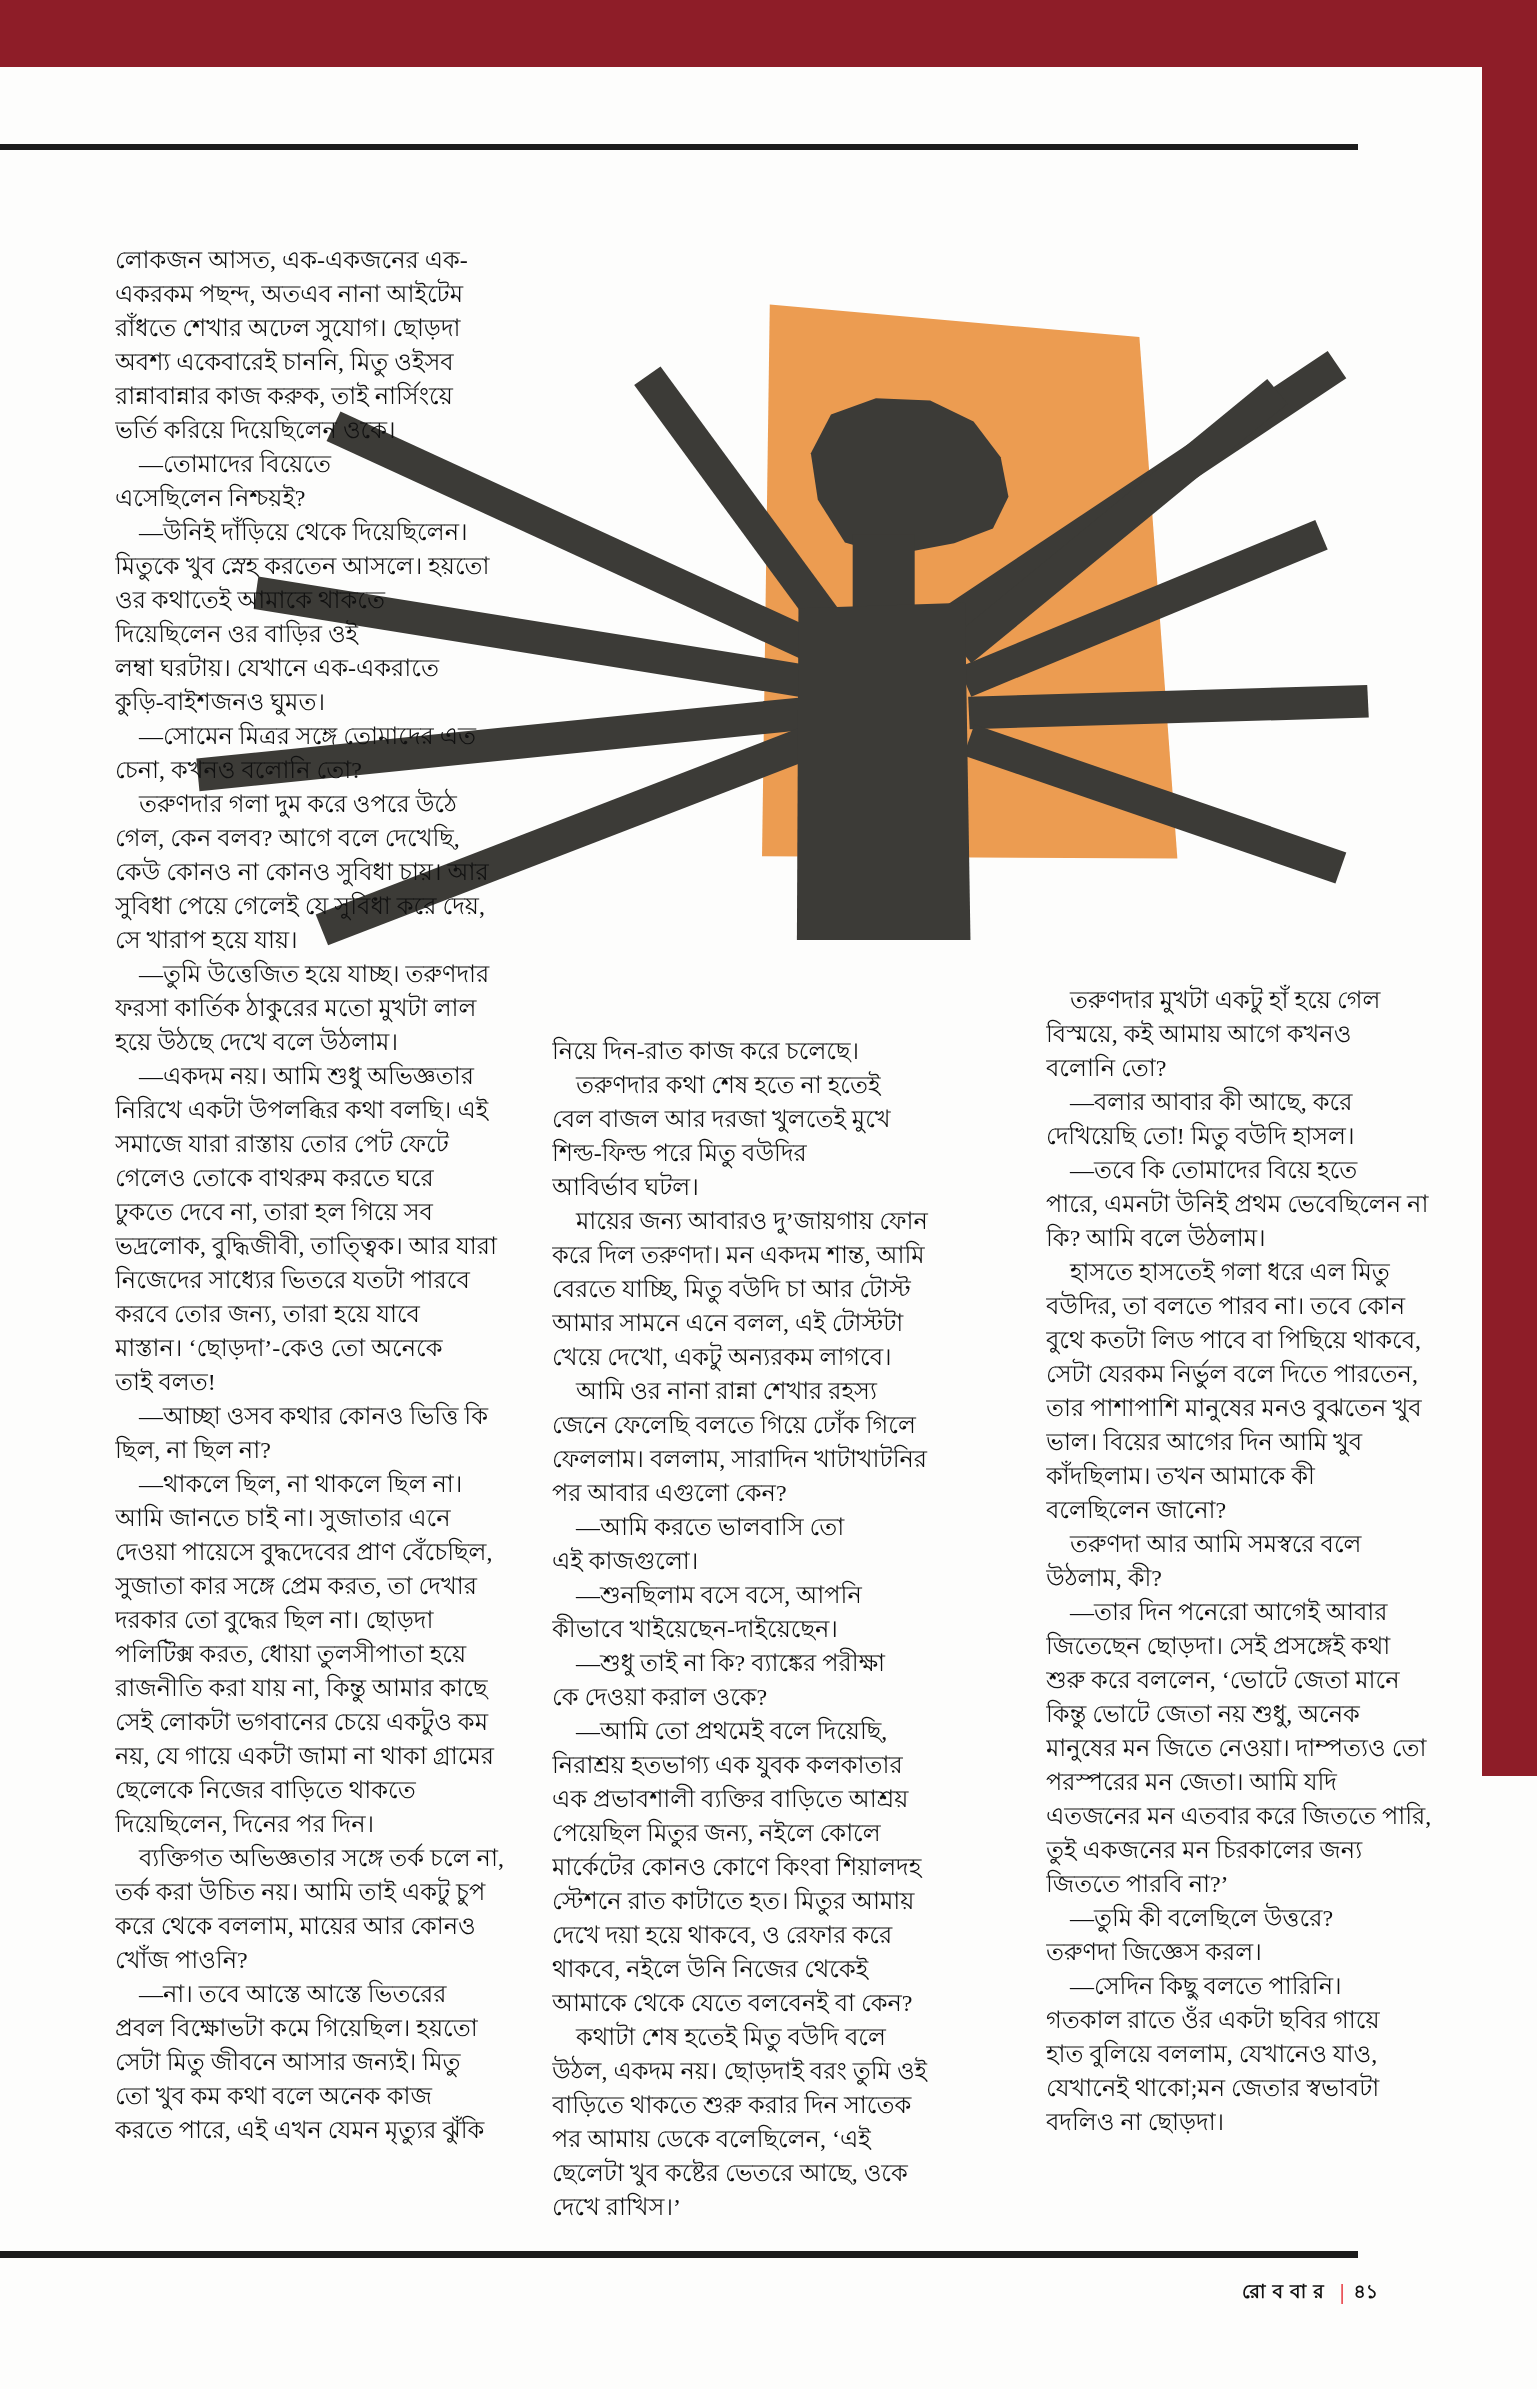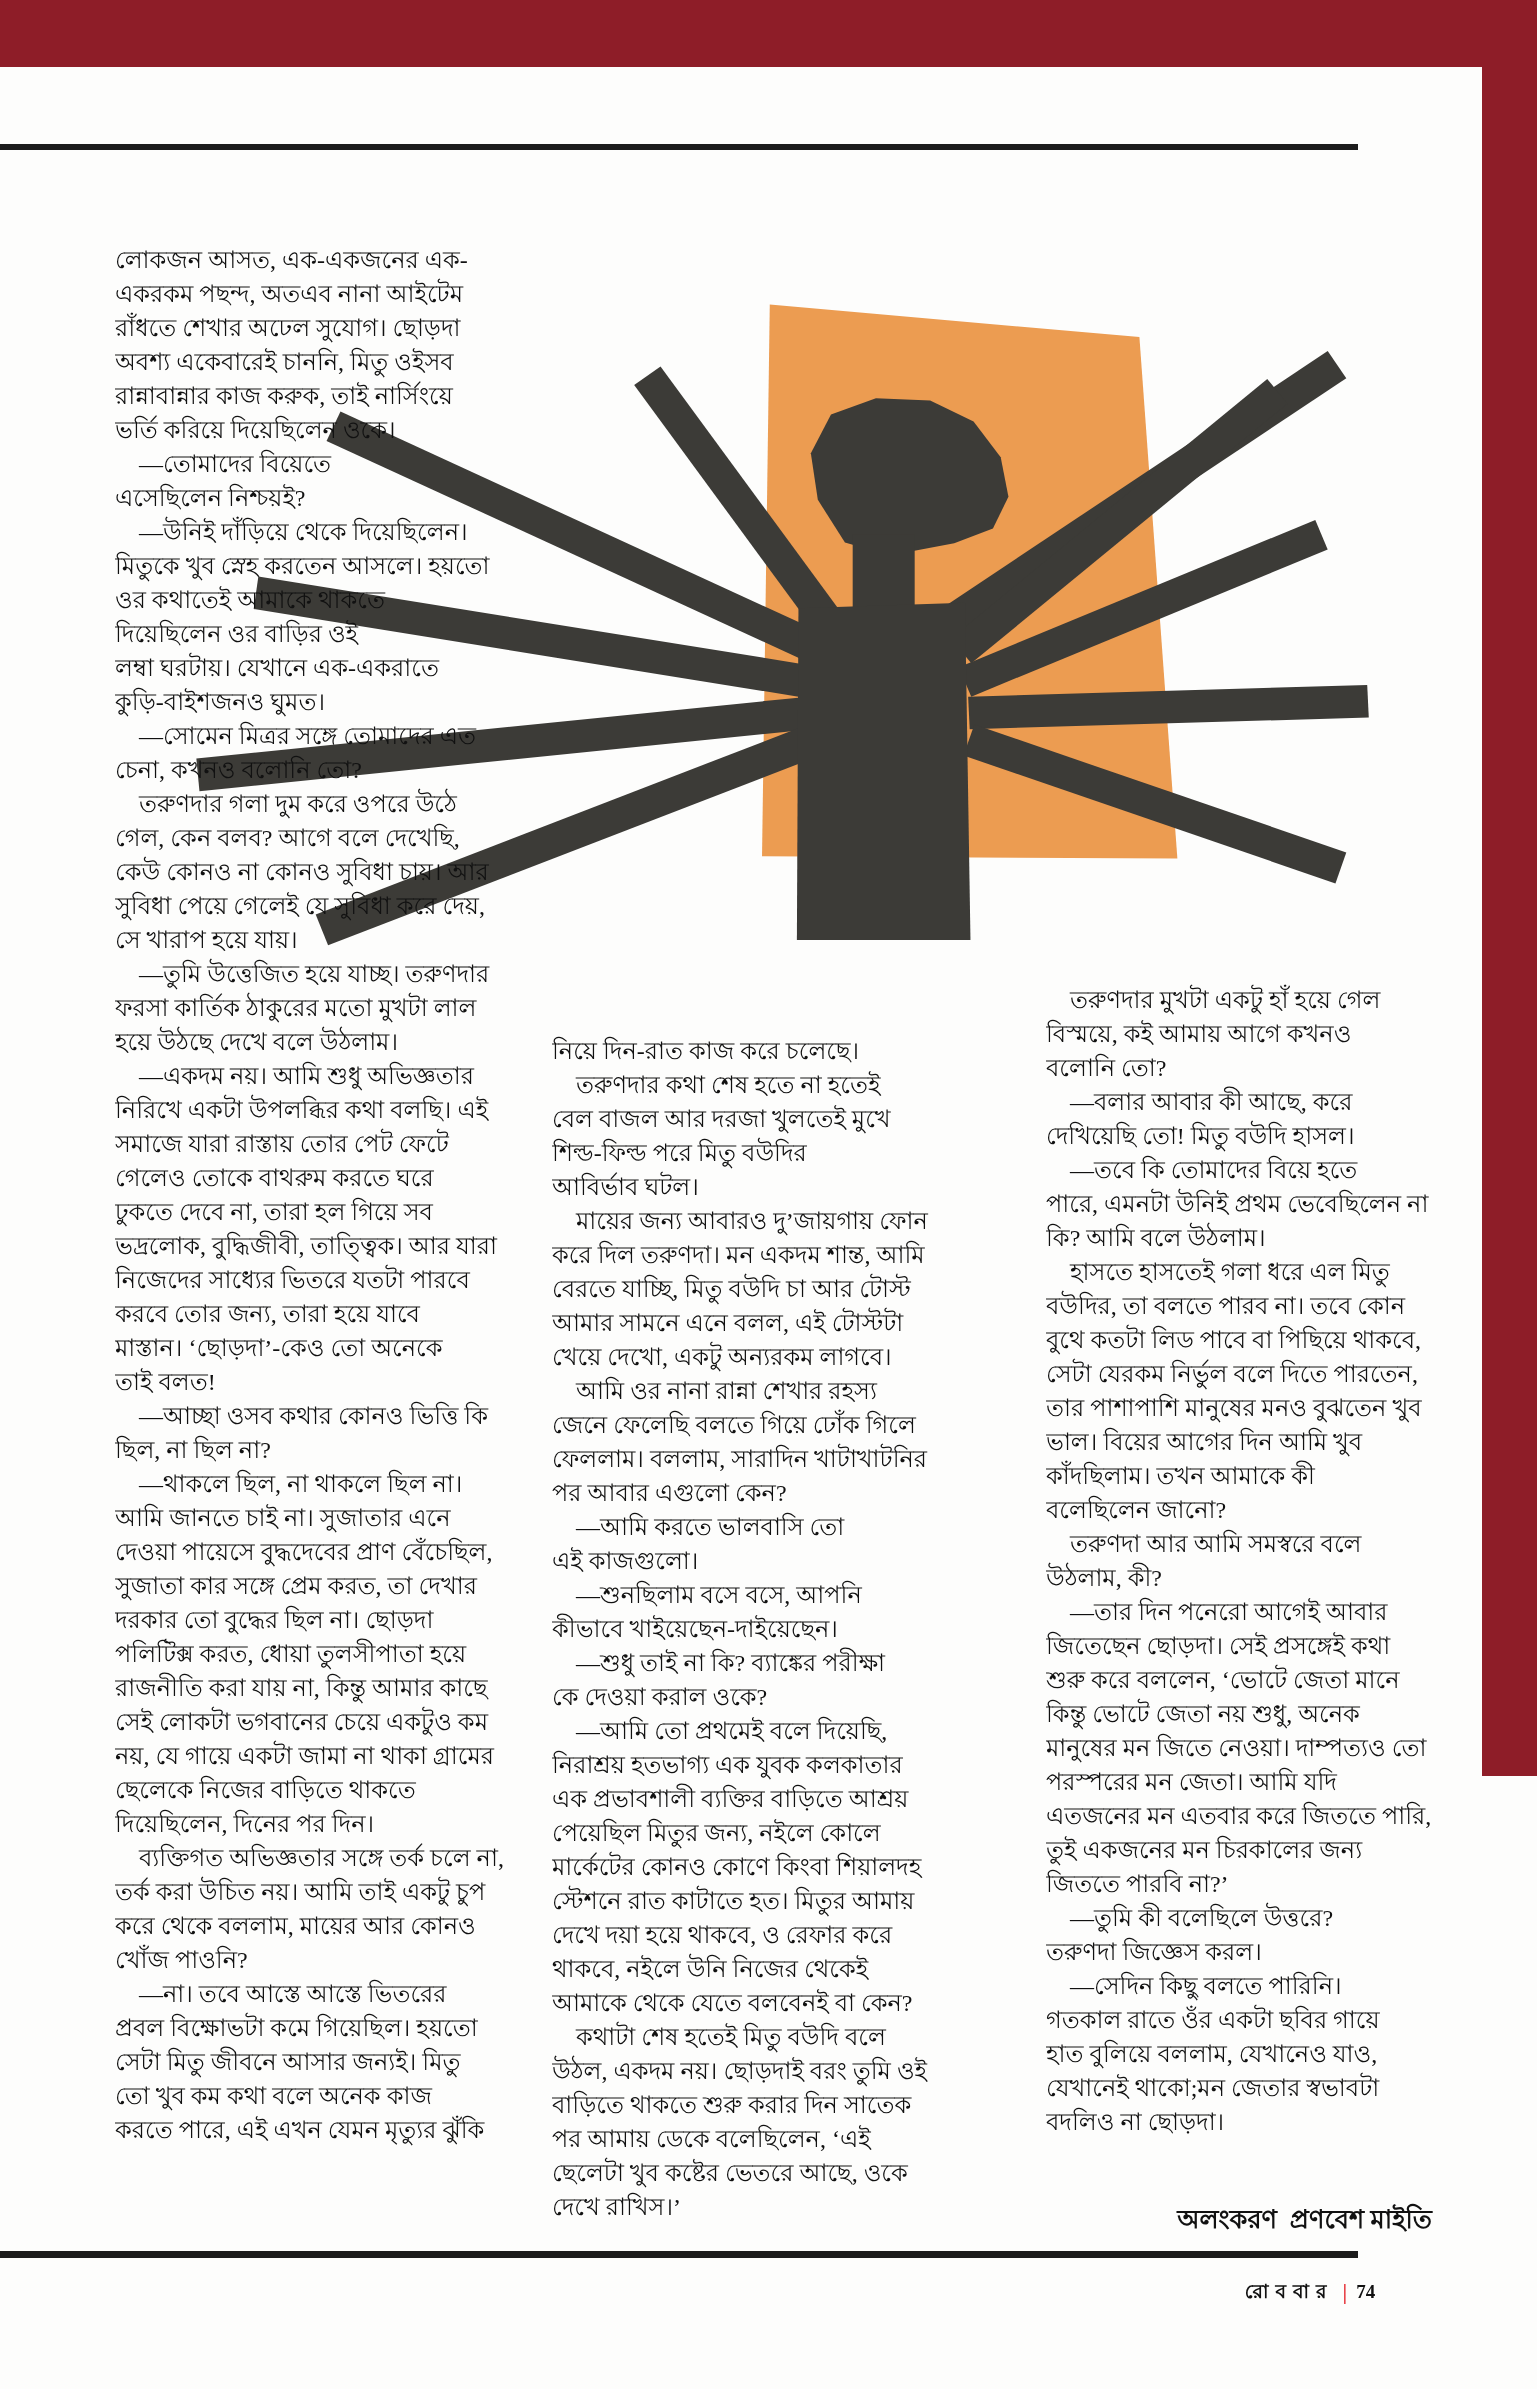--- a/index.html
+++ b/index.html
@@ -78,22 +78,21 @@
 
     <polygon class="fill-figure" points="1090,700 1055,645 1046,585 1072,535 1130,514 1200,517 1256,544 1291,590 1301,641 1281,682 1231,701 1178,711 1128,711" fill="#3c3b37"></polygon>
     <polygon class="fill-figure" points="1100,690 1180,690 1180,792 1100,792" fill="#3c3b37"></polygon>
     <polygon class="fill-figure" points="1030,785 1245,778 1252,1213 1028,1213" fill="#3c3b37"></polygon>
   </svg>
 
   <div class="col col1"><div class="line">লোকজন আসত, এক-একজনের এক-</div><div class="line">একরকম পছন্দ, অতএব নানা আইটেম</div><div class="line">রাঁধতে শেখার অঢেল সুযোগ। ছোড়দা</div><div class="line">অবশ্য একেবারেই চাননি, মিতু ওইসব</div><div class="line">রান্নাবান্নার কাজ করুক, তাই নার্সিংয়ে</div><div class="line">ভর্তি করিয়ে দিয়েছিলেন ওকে।</div><div class="line"> —তোমাদের বিয়েতে</div><div class="line">এসেছিলেন নিশ্চয়ই?</div><div class="line"> —উনিই দাঁড়িয়ে থেকে দিয়েছিলেন।</div><div class="line">মিতুকে খুব স্নেহ করতেন আসলে। হয়তো</div><div class="line">ওর কথাতেই আমাকে থাকতে</div><div class="line">দিয়েছিলেন ওর বাড়ির ওই</div><div class="line">লম্বা ঘরটায়। যেখানে এক-একরাতে</div><div class="line">কুড়ি-বাইশজনও ঘুমত।</div><div class="line"> —সোমেন মিত্রর সঙ্গে তোমাদের এত</div><div class="line">চেনা, কখনও বলোনি তো?</div><div class="line"> তরুণদার গলা দুম করে ওপরে উঠে</div><div class="line">গেল, কেন বলব? আগে বলে দেখেছি,</div><div class="line">কেউ কোনও না কোনও সুবিধা চায়। আর</div><div class="line">সুবিধা পেয়ে গেলেই যে সুবিধা করে দেয়,</div><div class="line">সে খারাপ হয়ে যায়।</div><div class="line"> —তুমি উত্তেজিত হয়ে যাচ্ছ। তরুণদার</div><div class="line">ফরসা কার্তিক ঠাকুরের মতো মুখটা লাল</div><div class="line">হয়ে উঠছে দেখে বলে উঠলাম।</div><div class="line"> —একদম নয়। আমি শুধু অভিজ্ঞতার</div><div class="line">নিরিখে একটা উপলব্ধির কথা বলছি। এই</div><div class="line">সমাজে যারা রাস্তায় তোর পেট ফেটে</div><div class="line">গেলেও তোকে বাথরুম করতে ঘরে</div><div class="line">ঢুকতে দেবে না, তারা হল গিয়ে সব</div><div class="line">ভদ্রলোক, বুদ্ধিজীবী, তাত্ত্বিক। আর যারা</div><div class="line">নিজেদের সাধ্যের ভিতরে যতটা পারবে</div><div class="line">করবে তোর জন্য, তারা হয়ে যাবে</div><div class="line">মাস্তান। ‘ছোড়দা’-কেও তো অনেকে</div><div class="line">তাই বলত!</div><div class="line"> —আচ্ছা ওসব কথার কোনও ভিত্তি কি</div><div class="line">ছিল, না ছিল না?</div><div class="line"> —থাকলে ছিল, না থাকলে ছিল না।</div><div class="line">আমি জানতে চাই না। সুজাতার এনে</div><div class="line">দেওয়া পায়েসে বুদ্ধদেবের প্রাণ বেঁচেছিল,</div><div class="line">সুজাতা কার সঙ্গে প্রেম করত, তা দেখার</div><div class="line">দরকার তো বুদ্ধের ছিল না। ছোড়দা</div><div class="line">পলিটিক্স করত, ধোয়া তুলসীপাতা হয়ে</div><div class="line">রাজনীতি করা যায় না, কিন্তু আমার কাছে</div><div class="line">সেই লোকটা ভগবানের চেয়ে একটুও কম</div><div class="line">নয়, যে গায়ে একটা জামা না থাকা গ্রামের</div><div class="line">ছেলেকে নিজের বাড়িতে থাকতে</div><div class="line">দিয়েছিলেন, দিনের পর দিন।</div><div class="line"> ব্যক্তিগত অভিজ্ঞতার সঙ্গে তর্ক চলে না,</div><div class="line">তর্ক করা উচিত নয়। আমি তাই একটু চুপ</div><div class="line">করে থেকে বললাম, মায়ের আর কোনও</div><div class="line">খোঁজ পাওনি?</div><div class="line"> —না। তবে আস্তে আস্তে ভিতরের</div><div class="line">প্রবল বিক্ষোভটা কমে গিয়েছিল। হয়তো</div><div class="line">সেটা মিতু জীবনে আসার জন্যই। মিতু</div><div class="line">তো খুব কম কথা বলে অনেক কাজ</div><div class="line">করতে পারে, এই এখন যেমন মৃত্যুর ঝুঁকি</div></div>
   <div class="col col2"><div class="line">নিয়ে দিন-রাত কাজ করে চলেছে।</div><div class="line"> তরুণদার কথা শেষ হতে না হতেই</div><div class="line">বেল বাজল আর দরজা খুলতেই মুখে</div><div class="line">শিল্ড-ফিল্ড পরে মিতু বউদির</div><div class="line">আবির্ভাব ঘটল।</div><div class="line"> মায়ের জন্য আবারও দু’জায়গায় ফোন</div><div class="line">করে দিল তরুণদা। মন একদম শান্ত, আমি</div><div class="line">বেরতে যাচ্ছি, মিতু বউদি চা আর টোস্ট</div><div class="line">আমার সামনে এনে বলল, এই টোস্টটা</div><div class="line">খেয়ে দেখো, একটু অন্যরকম লাগবে।</div><div class="line"> আমি ওর নানা রান্না শেখার রহস্য</div><div class="line">জেনে ফেলেছি বলতে গিয়ে ঢোঁক গিলে</div><div class="line">ফেললাম। বললাম, সারাদিন খাটাখাটনির</div><div class="line">পর আবার এগুলো কেন?</div><div class="line"> —আমি করতে ভালবাসি তো</div><div class="line">এই কাজগুলো।</div><div class="line"> —শুনছিলাম বসে বসে, আপনি</div><div class="line">কীভাবে খাইয়েছেন-দাইয়েছেন।</div><div class="line"> —শুধু তাই না কি? ব্যাঙ্কের পরীক্ষা</div><div class="line">কে দেওয়া করাল ওকে?</div><div class="line"> —আমি তো প্রথমেই বলে দিয়েছি,</div><div class="line">নিরাশ্রয় হতভাগ্য এক যুবক কলকাতার</div><div class="line">এক প্রভাবশালী ব্যক্তির বাড়িতে আশ্রয়</div><div class="line">পেয়েছিল মিতুর জন্য, নইলে কোলে</div><div class="line">মার্কেটের কোনও কোণে কিংবা শিয়ালদহ</div><div class="line">স্টেশনে রাত কাটাতে হত। মিতুর আমায়</div><div class="line">দেখে দয়া হয়ে থাকবে, ও রেফার করে</div><div class="line">থাকবে, নইলে উনি নিজের থেকেই</div><div class="line">আমাকে থেকে যেতে বলবেনই বা কেন?</div><div class="line"> কথাটা শেষ হতেই মিতু বউদি বলে</div><div class="line">উঠল, একদম নয়। ছোড়দাই বরং তুমি ওই</div><div class="line">বাড়িতে থাকতে শুরু করার দিন সাতেক</div><div class="line">পর আমায় ডেকে বলেছিলেন, ‘এই</div><div class="line">ছেলেটা খুব কষ্টের ভেতরে আছে, ওকে</div><div class="line">দেখে রাখিস।’</div></div>
   <div class="col col3"><div class="line"> তরুণদার মুখটা একটু হাঁ হয়ে গেল</div><div class="line">বিস্ময়ে, কই আমায় আগে কখনও</div><div class="line">বলোনি তো?</div><div class="line"> —বলার আবার কী আছে, করে</div><div class="line">দেখিয়েছি তো! মিতু বউদি হাসল।</div><div class="line"> —তবে কি তোমাদের বিয়ে হতে</div><div class="line">পারে, এমনটা উনিই প্রথম ভেবেছিলেন না</div><div class="line">কি? আমি বলে উঠলাম।</div><div class="line"> হাসতে হাসতেই গলা ধরে এল মিতু</div><div class="line">বউদির, তা বলতে পারব না। তবে কোন</div><div class="line">বুথে কতটা লিড পাবে বা পিছিয়ে থাকবে,</div><div class="line">সেটা যেরকম নির্ভুল বলে দিতে পারতেন,</div><div class="line">তার পাশাপাশি মানুষের মনও বুঝতেন খুব</div><div class="line">ভাল। বিয়ের আগের দিন আমি খুব</div><div class="line">কাঁদছিলাম। তখন আমাকে কী</div><div class="line">বলেছিলেন জানো?</div><div class="line"> তরুণদা আর আমি সমস্বরে বলে</div><div class="line">উঠলাম, কী?</div><div class="line"> —তার দিন পনেরো আগেই আবার</div><div class="line">জিতেছেন ছোড়দা। সেই প্রসঙ্গেই কথা</div><div class="line">শুরু করে বললেন, ‘ভোটে জেতা মানে</div><div class="line">কিন্তু ভোটে জেতা নয় শুধু, অনেক</div><div class="line">মানুষের মন জিতে নেওয়া। দাম্পত্যও তো</div><div class="line">পরস্পরের মন জেতা। আমি যদি</div><div class="line">এতজনের মন এতবার করে জিততে পারি,</div><div class="line">তুই একজনের মন চিরকালের জন্য</div><div class="line">জিততে পারবি না?’</div><div class="line"> —তুমি কী বলেছিলে উত্তরে?</div><div class="line">তরুণদা জিজ্ঞেস করল।</div><div class="line"> —সেদিন কিছু বলতে পারিনি।</div><div class="line">গতকাল রাতে ওঁর একটা ছবির গায়ে</div><div class="line">হাত বুলিয়ে বললাম, যেখানেও যাও,</div><div class="line">যেখানেই থাকো;মন জেতার স্বভাবটা</div><div class="line">বদলিও না ছোড়দা।</div></div>
 
-  <div class="credit">অলংকরণ  প্রণবেশ মাইতি</div>
 
   <div class="footer">
     <span class="brand">রোববার</span>
     <span class="sep">|</span>
-    <span class="num">74</span>
+    <span class="num">৪১</span>
   </div>
 
 </div>
 
 
 </body></html>

